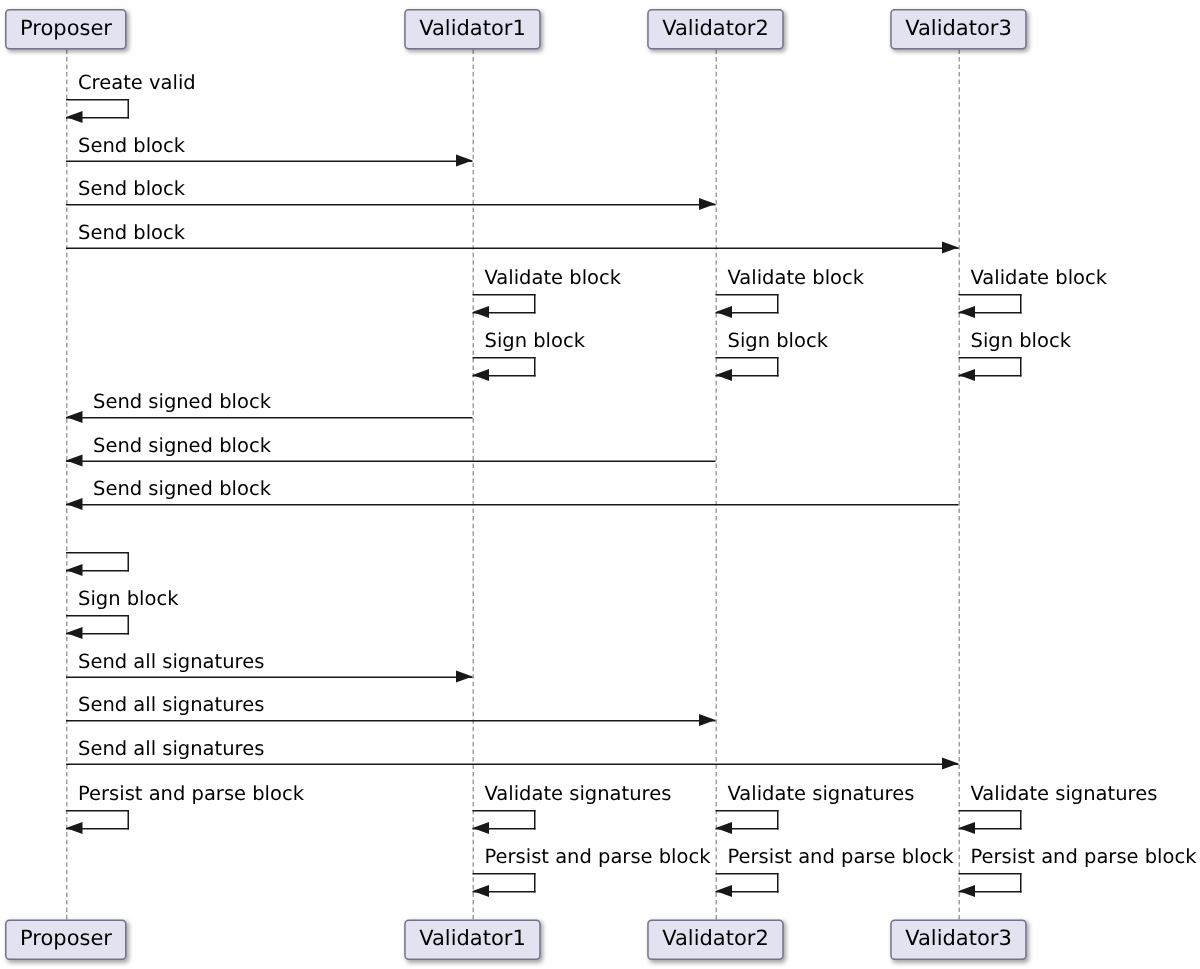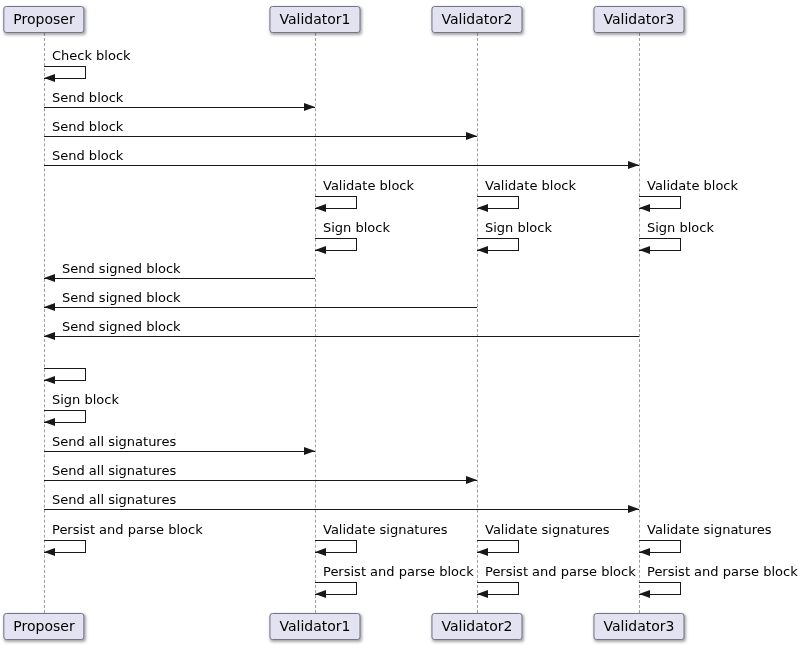--- a/index.html
+++ b/index.html
@@ -50,21 +50,21 @@
   <div class="participant" style="left:44px;top:6px">Proposer</div>
   <div class="participant" style="left:315px;top:6px">Validator1</div>
   <div class="participant" style="left:477px;top:6px">Validator2</div>
   <div class="participant" style="left:639px;top:6px">Validator3</div>
 
   <div class="participant" style="left:44px;top:613px">Proposer</div>
   <div class="participant" style="left:315px;top:613px">Validator1</div>
   <div class="participant" style="left:477px;top:613px">Validator2</div>
   <div class="participant" style="left:639px;top:613px">Validator3</div>
 
-  <div class="msg-label" style="left:52px;top:48px">Check block</div>
+  <div class="msg-label" style="left:52px;top:48px">Create valid</div>
   <div class="selfbox" style="left:44px;top:66px"></div>
   <div class="ah-left" style="left:44px;top:74px"></div>
 
   <div class="msg-label" style="left:52px;top:90px">Send block</div>
   <div class="hline" style="left:44px;top:107px;width:271px"></div>
   <div class="ah-right" style="left:304px;top:103px"></div>
 
   <div class="msg-label" style="left:52px;top:119px">Send block</div>
   <div class="hline" style="left:44px;top:136px;width:433px"></div>
   <div class="ah-right" style="left:466px;top:132px"></div>

